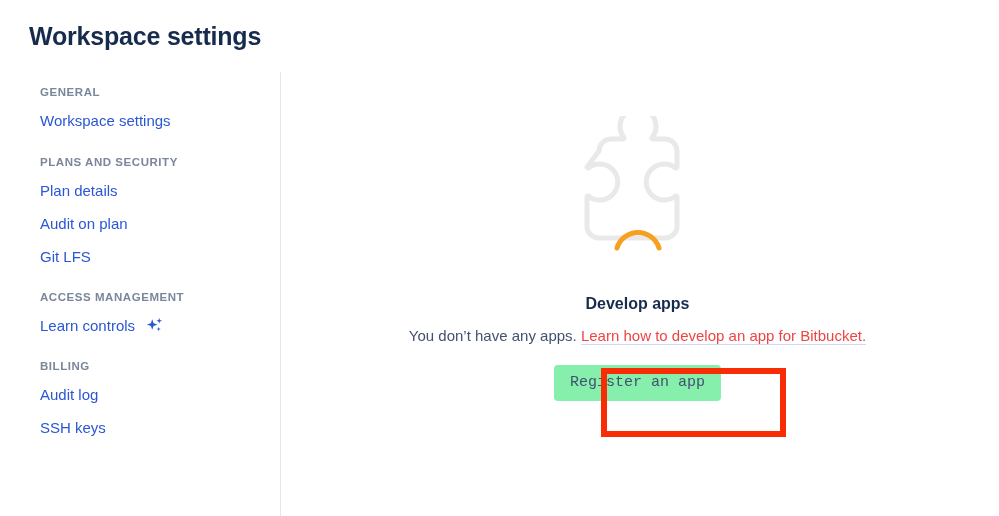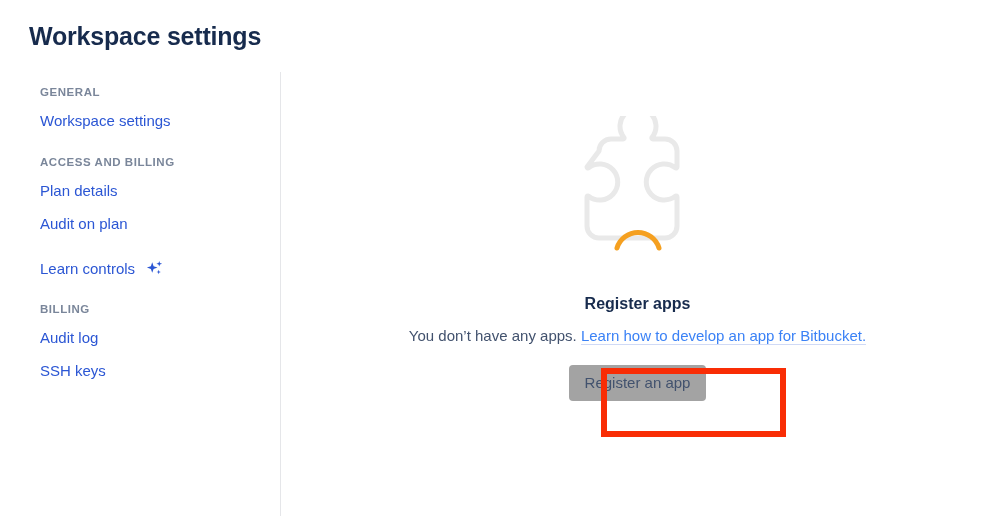--- a/index.html
+++ b/index.html
@@ -108,30 +108,30 @@
     margin-bottom: 12px;
   }
   #empty-desc {
     font-size: 15px;
     color: #42526E;
     line-height: 20px;
     margin-bottom: 19px;
     text-align: center;
   }
   #empty-desc a {
-    color: #3b82f6;
+    color: #ef4444;
     text-decoration: none;
     border-bottom: 1px solid rgba(43,86,212,0.22);
   }
 
   #register-app-button {
-    font-family: Liberation Sans, sans-serif;
+    font-family: Liberation Mono, monospace;
     font-size: 15px;
     color: #42526E;
-    background: #a3a3a3;
+    background: #86efac;
     border: none;
     border-radius: 4px;
     height: 36px;
     padding: 0 16px;
     cursor: pointer;
     line-height: 36px;
   }
 
   
   #annotation-box {
@@ -153,30 +153,34 @@
 <nav id="sidebar">
 
   <div class="side-group gap-general">
     <div class="side-heading">GENERAL</div>
     <div class="side-item">
       <span>Workspace settings</span>
     </div>
   </div>
 
   <div class="side-group gap-plans">
-    <div class="side-heading">ACCESS AND BILLING</div>
+    <div class="side-heading">PLANS AND SECURITY</div>
     <div class="side-item">
       <span>Plan details</span>
     </div>
     <div class="side-item">
       <span>Audit on plan</span>
     </div>
+    <div class="side-item">
+      <span>Git LFS</span>
+    </div>
   </div>
 
   <div class="side-group gap-access">
+    <div class="side-heading">ACCESS MANAGEMENT</div>
     <div class="side-item">
       <span>Learn controls</span>
       <span class="sparkle-icon">
         <svg viewBox="0 0 20 20" width="19" height="19" aria-hidden="true">
           <path d="M7.6 3.4 L9.0 7.6 L13.2 9.0 L9.0 10.4 L7.6 14.6 L6.2 10.4 L2.0 9.0 L6.2 7.6 Z" fill="#2B56D4"></path>
           <path d="M15.0 2.0 L15.75 4.25 L18.0 5.0 L15.75 5.75 L15.0 8.0 L14.25 5.75 L12.0 5.0 L14.25 4.25 Z" fill="#2B56D4"></path>
           <path d="M14.4 11.4 L15.0 13.1 L16.7 13.7 L15.0 14.3 L14.4 16.0 L13.8 14.3 L12.1 13.7 L13.8 13.1 Z" fill="#2B56D4"></path>
         </svg>
       </span>
     </div>
@@ -219,21 +223,21 @@
                  v-29
                  a1 1 0 0 1 1.6 -0.85
                  a18 18 0 1 0 0 -28.3
                  a1 1 0 0 1 -1.6 -0.85
                  z" fill="none" stroke="#E9E9E9" stroke-width="5" stroke-linejoin="round"></path>
 
         <path d="M43 132 a22 22 0 0 1 42 0" fill="none" stroke="#F5A020" stroke-width="5" stroke-linecap="round"></path>
       </svg>
     </span>
 
-    <div id="empty-heading">Register apps</div>
+    <div id="empty-heading">Develop apps</div>
 
     <div id="empty-desc">
       <span>You don’t have any apps. </span><a href="#">Learn how to develop an app for Bitbucket.</a>
     </div>
 
     <button id="register-app-button">Register an app</button>
   </div>
 </main>
 
 <div id="annotation-box"></div>

